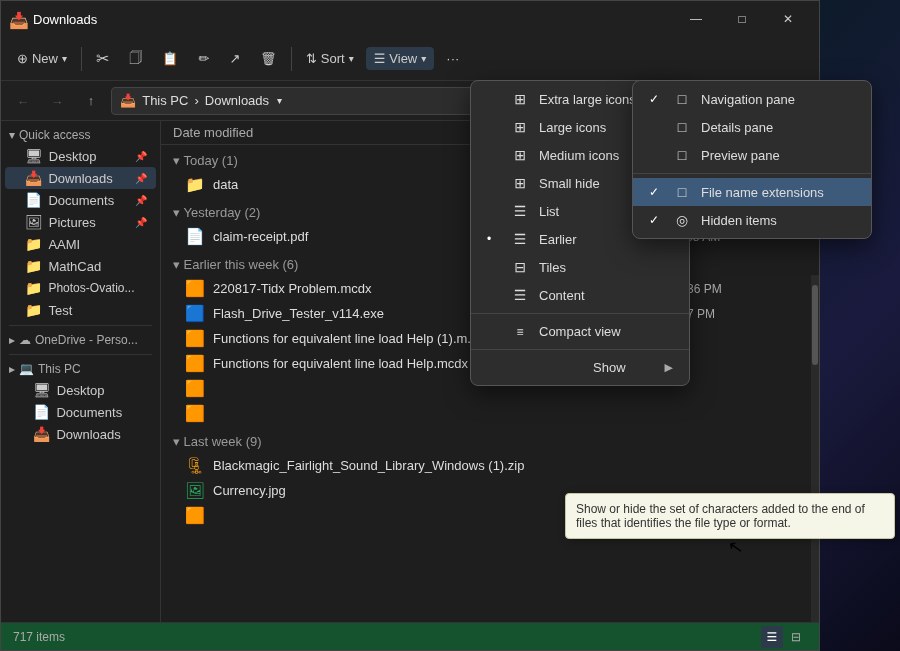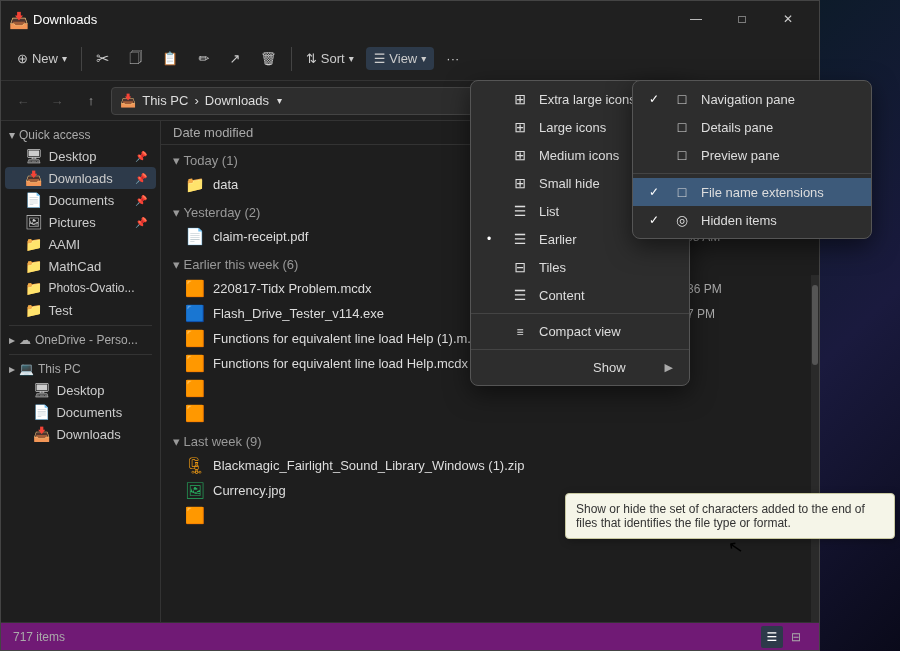--- a/index.html
+++ b/index.html
@@ -221,21 +221,21 @@
       gap: 8px;
       cursor: pointer;
     }
     .file-icon { font-size: 16px; flex-shrink: 0; width: 20px; text-align: center; }
     .file-name { flex: 1; }
     .file-date { width: 200px; color: #aaa; font-size: 12px; }
 
     
     .status-bar {
       height: 28px;
-      background: #701a75;
+      background: #14532d;
       border-top: 1px solid #333;
       display: flex;
       align-items: center;
       padding: 0 12px;
       color: #aaa;
       font-size: 12px;
       flex-shrink: 0;
       justify-content: space-between;
     }
     .status-view-btns {

